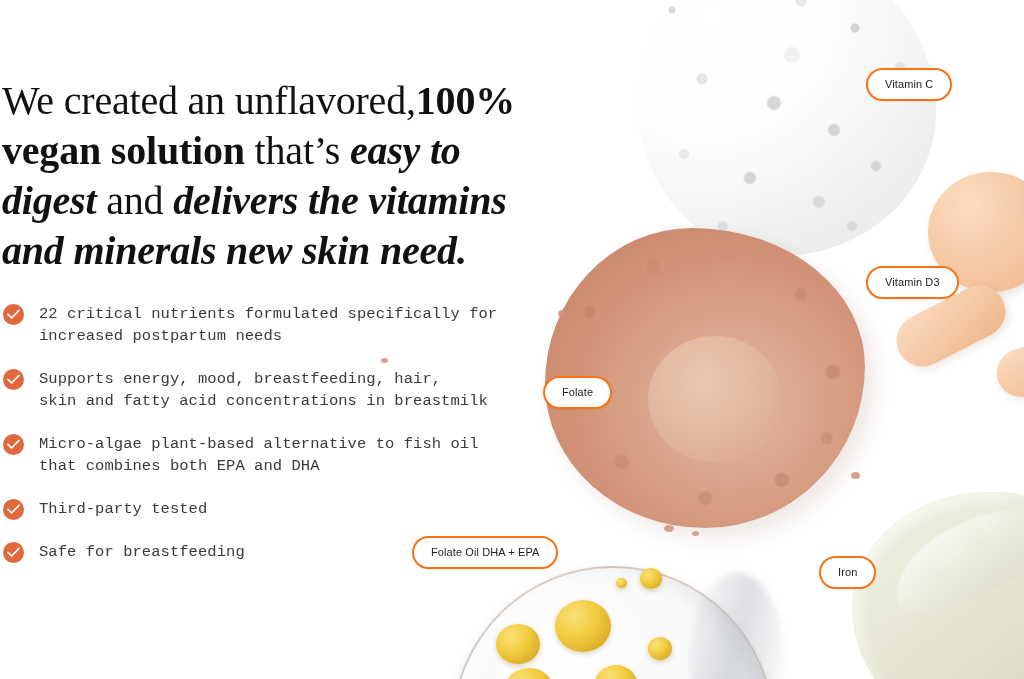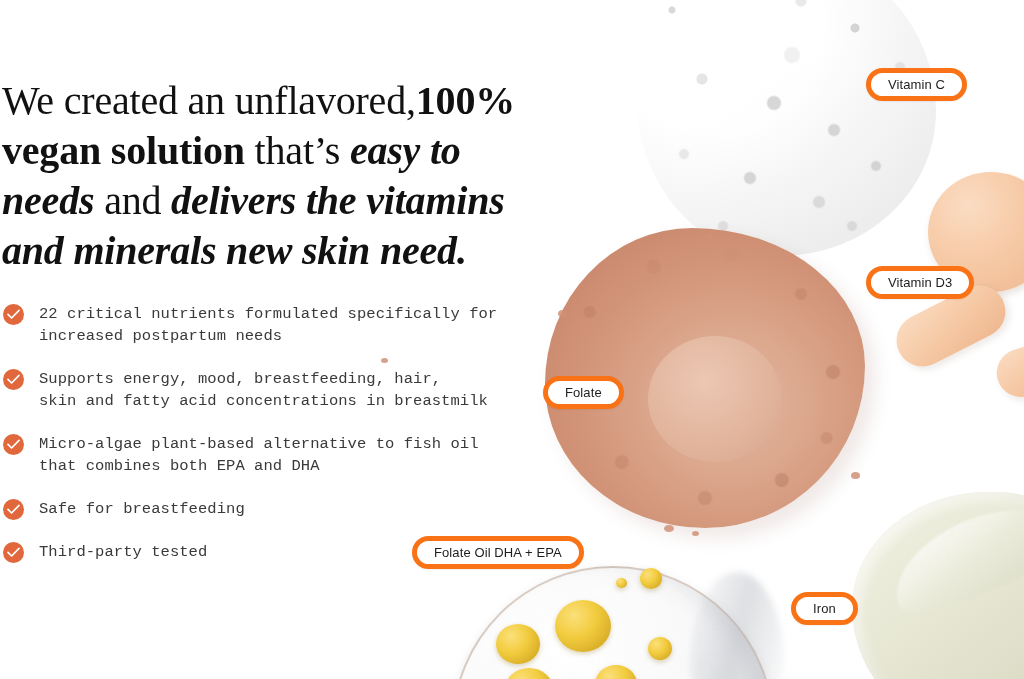--- a/index.html
+++ b/index.html
@@ -288,37 +288,37 @@
   
 
   .pill {
     position: absolute;
     z-index: 60;
     display: inline-flex;
     align-items: center;
     justify-content: center;
     height: 33px;
     padding: 0 17px;
-    border: 5px solid #f97316;
+    border: 2px solid #f97316;
     border-radius: 17px;
     background: #ffffff;
     font-family: "Liberation Sans", sans-serif;
-    font-size: 13px;
+    font-size: 11px;
     line-height: 1;
     color: #1d1d1f;
     letter-spacing: 0.1px;
     white-space: nowrap;
     box-shadow: 0 1px 2px rgba(0,0,0,0.06);
   }
 
   #pill-vitamin-c  { left: 866px; top: 68px;  }
   #pill-vitamin-d3 { left: 866px; top: 266px; }
   #pill-folate     { left: 543px; top: 348px; margin-top: 28px; }
   #pill-algal-oil  { left: 412px; top: 536px; }
-  #pill-iron       { left: 791px; top: 556px; margin-top: 36px; }
+  #pill-iron       { left: 819px; top: 556px; }
 </style>
 </head>
 <body>
 
 <div id="stage">
 
   <div id="imagery">
 
     <div id="vitc-pile"></div>
     <div id="vitc-grain"></div>
@@ -354,21 +354,21 @@
     <div id="iron-ridge"></div>
   </div>
 
   <div id="copy-column">
 
     <h1 id="headline">
       <span class="r">We created an unflavored,</span><span class="b">100%</span>
       <br>
       <span class="b">vegan solution</span><span class="r"> that’s </span><span class="i">easy to</span>
       <br>
-      <span class="i">needs</span><span class="r"> and </span><span class="i">delivers the vitamins</span>
+      <span class="i">digest</span><span class="r"> and </span><span class="i">delivers the vitamins</span>
       <br>
       <span class="i">and minerals new skin need.</span>
     </h1>
 
     <ul id="bullet-list" style="list-style:none;">
 
       <li class="bullet-row">
         <span class="check-icon">
           <svg viewBox="0 0 13 11" aria-hidden="true">
             <path d="M1 5.4 L4.6 9 L12 1.4" fill="none" stroke="#ffffff" stroke-width="1.7" stroke-linecap="round" stroke-linejoin="round"></path>
@@ -397,30 +397,30 @@
         <span class="bullet-text">Micro-algae plant-based alternative to fish oil
 that combines both EPA and DHA</span>
       </li>
 
       <li class="bullet-row">
         <span class="check-icon">
           <svg viewBox="0 0 13 11" aria-hidden="true">
             <path d="M1 5.4 L4.6 9 L12 1.4" fill="none" stroke="#ffffff" stroke-width="1.7" stroke-linecap="round" stroke-linejoin="round"></path>
           </svg>
         </span>
-        <span class="bullet-text">Safe for breastfeeding</span>
+        <span class="bullet-text">Third-party tested</span>
       </li>
 
       <li class="bullet-row">
         <span class="check-icon">
           <svg viewBox="0 0 13 11" aria-hidden="true">
             <path d="M1 5.4 L4.6 9 L12 1.4" fill="none" stroke="#ffffff" stroke-width="1.7" stroke-linecap="round" stroke-linejoin="round"></path>
           </svg>
         </span>
-        <span class="bullet-text">Third-party tested</span>
+        <span class="bullet-text">Safe for breastfeeding</span>
       </li>
 
     </ul>
   </div>
 
   <div id="pill-vitamin-c" class="pill">Vitamin C</div>
   <div id="pill-vitamin-d3" class="pill">Vitamin D3</div>
   <div id="pill-folate" class="pill">Folate</div>
   <div id="pill-algal-oil" class="pill">Folate Oil DHA + EPA</div>
   <div id="pill-iron" class="pill">Iron</div>

